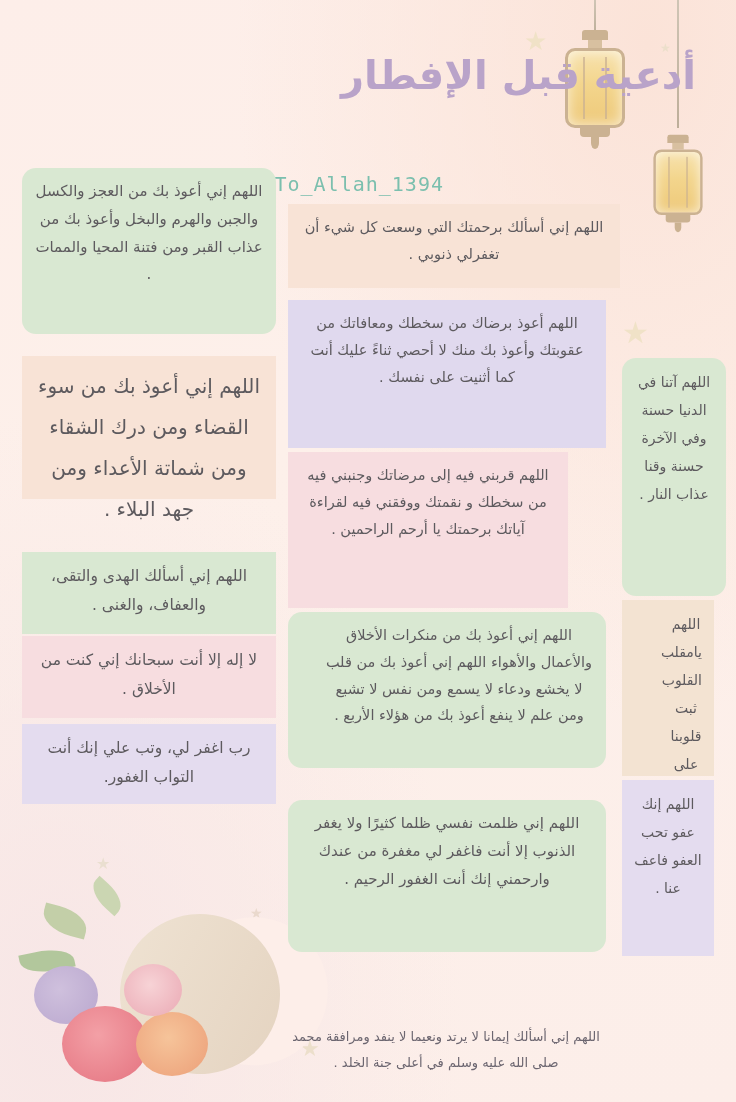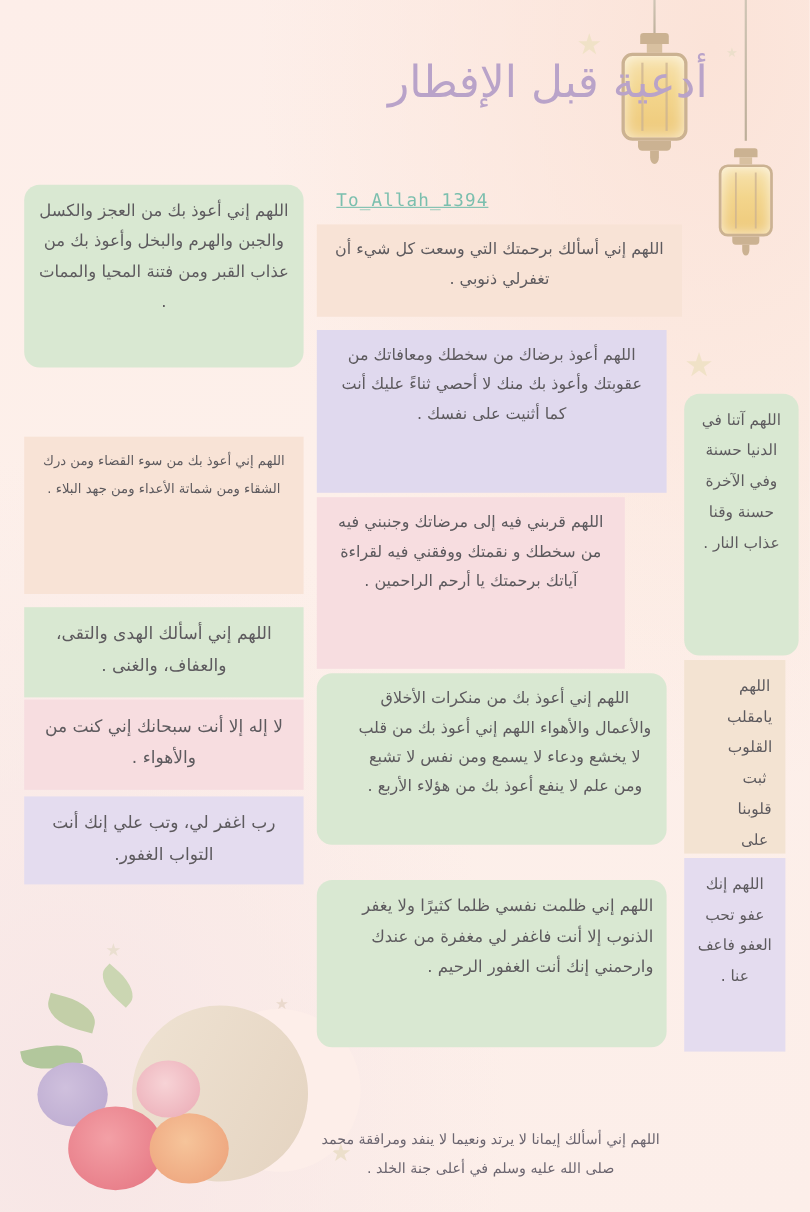--- a/index.html
+++ b/index.html
@@ -106,24 +106,24 @@
     border-radius: 0 70% 0 70%;
     pointer-events: none;
   }
 
   
   .title {
     position: absolute;
     top: 52px;
     right: 40px;
     left: 300px;
-    text-align: center;
+    text-align: right;
     font-family: "DejaVu Sans", sans-serif;
     font-size: 40px;
-    font-weight: normal;
+    font-weight: bold;
     color: #b9a3c9;
     letter-spacing: 0;
     direction: rtl;
   }
 
   
   .card {
     position: absolute;
     box-sizing: border-box;
     direction: rtl;
@@ -139,25 +139,24 @@
   .c-mint   { background: #d9e8d2; }
   .c-lilac  { background: #e4dcef; }
   .c-rose   { background: #f7dde0; }
   .c-sand   { background: #f3e3d2; padding-left: 48px; }
 
   .handle {
     position: absolute;
     top: 172px;
     right: 292px;
     font-family: "DejaVu Sans Mono", monospace;
-    font-size: 16px;
+    font-size: 20px;
     color: #7bbfae;
     letter-spacing: 1px;
     direction: ltr;
-    text-decoration: underline;
   }
 
   .footer-note {
     position: absolute;
     left: 282px;
     right: 126px;
     bottom: 26px;
     text-align: center;
     direction: rtl;
     font-size: 13px;
@@ -208,37 +207,37 @@
 <div class="flower" style="left:62px; bottom:20px; width:86px; height:76px; background:radial-gradient(circle at 42% 38%, #f3a0a6, #e4727f);"></div>
 <div class="flower" style="left:136px; bottom:26px; width:72px; height:64px; background:radial-gradient(circle at 45% 40%, #f6c49a, #ec9f78);"></div>
 <div class="flower" style="left:124px; bottom:86px; width:58px; height:52px; background:radial-gradient(circle at 45% 40%, #f7d3d6, #eaa9b4);"></div>
 
 <div class="title">أدعية قبل الإفطار</div>
 
 <div class="handle">To_Allah_1394</div>
 
 <div class="card c-green" style="left:22px; top:168px; width:254px; height:166px; font-size:15px;">اللهم إني أعوذ بك من العجز والكسل والجبن والهرم  والبخل وأعوذ بك من عذاب القبر ومن فتنة المحيا والممات .</div>
 
-<div class="card c-peach" style="left:22px; top:356px; width:254px; height:143px; font-size:12px; line-height:2.05;margin-top:41px;">اللهم إني أعوذ بك من سوء القضاء ومن درك الشقاء ومن شماتة الأعداء ومن جهد البلاء .</div>
+<div class="card c-peach" style="left:22px; top:356px; width:254px; height:143px; font-size:20px; line-height:2.05;">اللهم إني أعوذ بك من سوء القضاء ومن درك الشقاء ومن شماتة الأعداء ومن جهد البلاء .</div>
 
 <div class="card c-mint" style="left:22px; top:552px; width:254px; height:82px; font-size:15.5px;">اللهم إني أسألك الهدى والتقى، والعفاف، والغنى .</div>
 
-<div class="card c-rose" style="left:22px; top:636px; width:254px; height:82px; font-size:15.5px;">لا إله إلا أنت سبحانك إني كنت من والأهواء .</div>
+<div class="card c-rose" style="left:22px; top:636px; width:254px; height:82px; font-size:15.5px;">لا إله إلا أنت سبحانك إني كنت من الأخلاق .</div>
 
 <div class="card c-lilac" style="left:22px; top:724px; width:254px; height:80px; font-size:15.5px;">رب اغفر لي، وتب علي إنك أنت التواب الغفور.</div>
 
 <div class="card c-peach" style="left:288px; top:204px; width:332px; height:84px; font-size:14.5px;">اللهم إني أسألك برحمتك التي وسعت كل شيء أن تغفرلي ذنوبي .</div>
 
 <div class="card c-purple" style="left:288px; top:300px; width:318px; height:148px; font-size:14.5px;">اللهم أعوذ برضاك من سخطك ومعافاتك من عقوبتك وأعوذ بك منك لا أحصي ثناءً عليك أنت كما أثنيت على نفسك .</div>
 
 <div class="card c-rose" style="left:288px; top:452px; width:280px; height:156px; font-size:14.5px;">اللهم قربني فيه إلى مرضاتك وجنبني فيه من سخطك و نقمتك ووفقني فيه لقراءة آياتك برحمتك يا أرحم الراحمين .</div>
 
 <div class="card c-green" style="left:288px; top:612px; width:318px; height:156px; font-size:14.5px;padding-left:36px;">اللهم إني أعوذ بك من منكرات الأخلاق والأعمال والأهواء اللهم إني أعوذ بك من قلب لا يخشع ودعاء لا يسمع ومن نفس لا تشبع ومن علم لا ينفع أعوذ بك من هؤلاء الأربع .</div>
 
-<div class="card c-green" style="left:288px; top:800px; width:318px; height:152px; font-size:15px;text-align:right;">اللهم إني ظلمت نفسي ظلما كثيرًا ولا يغفر الذنوب إلا أنت فاغفر لي مغفرة من عندك وارحمني إنك أنت الغفور الرحيم .</div>
+<div class="card c-green" style="left:288px; top:800px; width:318px; height:152px; font-size:15px;">اللهم إني ظلمت نفسي ظلما كثيرًا ولا يغفر الذنوب إلا أنت فاغفر لي مغفرة من عندك وارحمني إنك أنت الغفور الرحيم .</div>
 
 <div class="card c-green" style="left:622px; top:358px; width:104px; height:238px; font-size:14px; line-height:2;">اللهم آتنا في الدنيا حسنة وفي الآخرة حسنة وقنا عذاب النار .</div>
 
 <div class="card c-sand" style="left:622px; top:600px; width:92px; height:176px; font-size:14px; line-height:2;">اللهم يامقلب القلوب ثبت قلوبنا على دينك .</div>
 
 <div class="card c-lilac" style="left:622px; top:780px; width:92px; height:176px; font-size:14px; line-height:2;">اللهم إنك عفو تحب العفو فاعف عنا .</div>
 
 <div class="footer-note">اللهم إني أسألك إيمانا لا يرتد ونعيما لا ينفد ومرافقة محمد صلى الله عليه وسلم في أعلى جنة الخلد .</div>
 
 </body></html>

